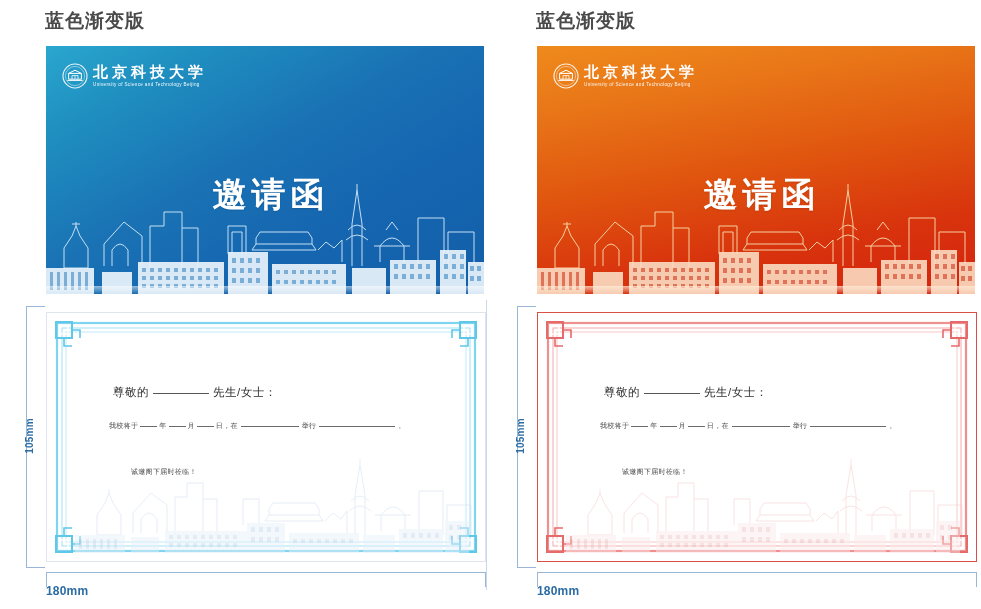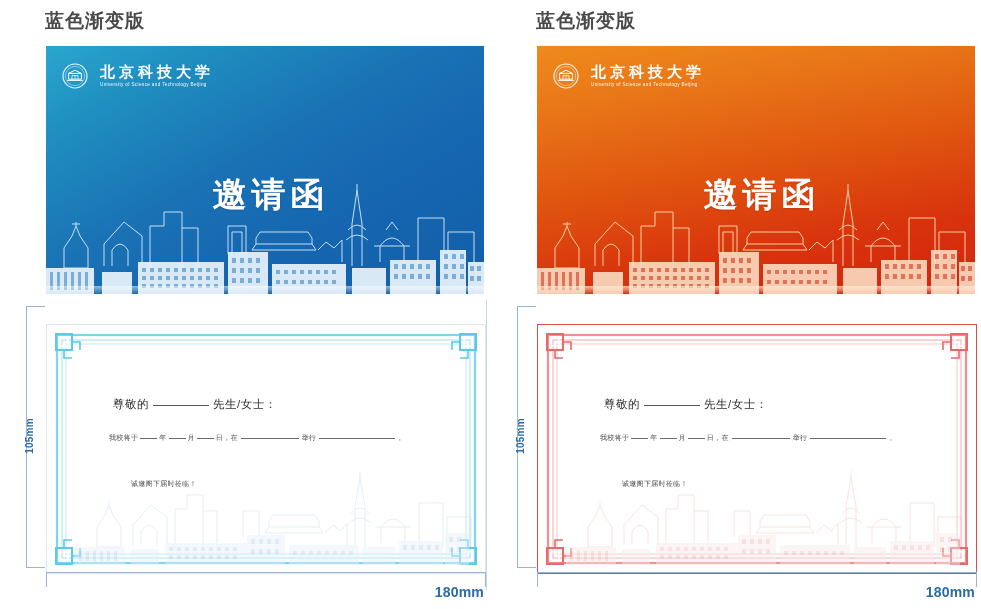--- a/index.html
+++ b/index.html
@@ -25,21 +25,21 @@
   }
   .cover.blue{
     background:linear-gradient(150deg,#2aa7cf 0%,#1f8fc0 18%,#1a72b4 45%,#1565b0 70%,#135fa8 100%);
   }
   .cover.red{
     background:linear-gradient(170deg,#ef8a1c 0%,#e97718 20%,#e0560f 48%,#d8330d 75%,#d52310 100%);
   }
   .cover-inner{position:absolute;inset:0;}
 
   
-  .logo{position:absolute;left:16px;top:17px;display:flex;align-items:center;gap:12px;}
+  .logo{position:absolute;left:16px;top:17px;display:flex;align-items:center;gap:5px;}
   .logo-seal{width:26px;height:26px;flex:0 0 auto;}
   .logo-text{display:flex;flex-direction:column;line-height:1;}
   .logo-cn{
     font-family:"Liberation Serif","DejaVu Serif",serif;
     font-size:15px;font-weight:bold;color:#ffffff;letter-spacing:4px;
     white-space:nowrap;
   }
   .logo-en{
     font-size:4.6px;color:#ffffff;letter-spacing:.35px;
     white-space:nowrap;margin-top:3px;opacity:.95;
@@ -56,21 +56,21 @@
   .skyline-wrap svg{display:block;width:100%;height:100%;}
 
   .cover-footglow{
     position:absolute;left:0;right:0;bottom:0;height:8px;
   }
   .cover.blue .cover-footglow{background:linear-gradient(to bottom,rgba(255,255,255,.55),rgba(255,255,255,0));}
   .cover.red .cover-footglow{background:linear-gradient(to bottom,rgba(255,235,215,.75),rgba(255,255,255,0));}
 
   
   .letter{
-    position:absolute;left:46px;top:324px;width:438px;height:248px;
+    position:absolute;left:46px;top:312px;width:438px;height:248px;
     background:#ffffff;overflow:hidden;
   }
   .letter.outlined{border:1.5px solid #d75043;}
   .letter.plain{border:1px solid #dfe6ef;}
 
   .ornate-border{position:absolute;inset:0;}
   .ornate-border svg{display:block;width:100%;height:100%;}
 
   .watermark{position:absolute;left:0;right:0;bottom:8px;height:100px;opacity:.55;}
   .watermark svg{display:block;width:100%;height:100%;}
@@ -110,22 +110,22 @@
     transform:translateY(-50%) rotate(-90deg);
     text-align:center;font-size:10px;color:#2b6ca3;font-weight:bold;
     letter-spacing:.2px;
   }
   .dim-h{position:absolute;left:46px;top:568px;width:438px;height:34px;}
   .dim-h .bracket{
     position:absolute;left:0;top:4px;width:100%;height:14px;
     border:1px solid #9ab6d6;border-bottom:none;
   }
   .dim-h .label{
-    position:absolute;left:0;right:0;top:16px;text-align:right;
-    font-size:14px;color:#2b6ca3;font-weight:bold;letter-spacing:.2px;
+    position:absolute;left:0;right:0;top:16px;text-align:left;
+    font-size:12px;color:#2b6ca3;font-weight:bold;letter-spacing:.2px;
   }
   .crop-line{position:absolute;background:#c9d8e8;}
 </style>
 </head>
 <body>
 
 <div class="panel left">
 
   <div class="panel-title">蓝色渐变版</div>
 

